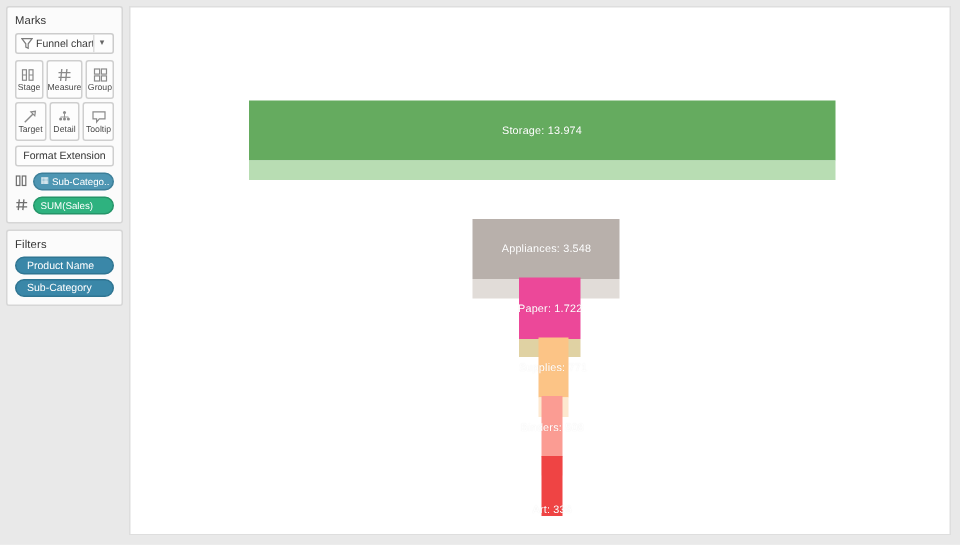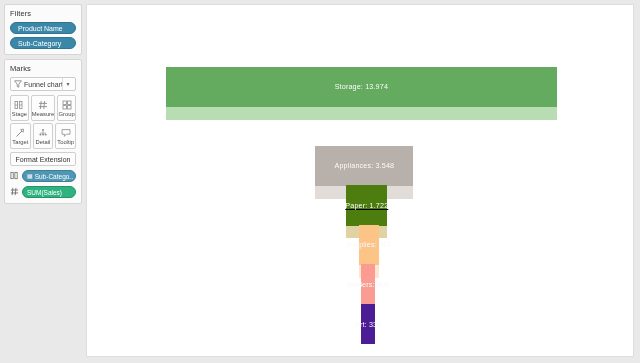--- a/index.html
+++ b/index.html
@@ -209,28 +209,20 @@
     left: 0; right: 0;
   }
 </style>
 </head>
 <body>
 
 <div id="app">
 
   <div class="sidebar">
 
-    <div class="card filters-card">
-      <div class="card-title">Filters</div>
-      <div>
-        <div class="filter-pill">Product Name</div>
-        <div class="filter-pill">Sub-Category</div>
-      </div>
-    </div>
-
     <div class="card marks-card">
       <div class="card-title">Marks</div>
 
       <div class="mark-type">
         <span class="mt-icon">
           <svg width="8" height="8" viewBox="0 0 8 8" aria-hidden="true">
             <path d="M0.6 0.8 H7.4 L4.8 4.2 V7.2 L3.2 6.4 V4.2 Z" fill="none" stroke="#7d7d7d" stroke-width="0.8"></path>
           </svg>
         </span>
         <span class="mt-label">Funnel chart</span>
@@ -328,56 +320,64 @@
             <line x1="6.6" y1="1" x2="5.8" y2="9" stroke="#6f6f6f" stroke-width="1"></line>
             <line x1="1" y1="3.4" x2="9" y2="3.4" stroke="#6f6f6f" stroke-width="1"></line>
             <line x1="1" y1="6.6" x2="9" y2="6.6" stroke="#6f6f6f" stroke-width="1"></line>
           </svg>
         </span>
         <span class="enc-pill green">
           <span>SUM(Sales)</span>
         </span>
       </div>
     </div>
+
+    <div class="card filters-card">
+      <div class="card-title">Filters</div>
+      <div>
+        <div class="filter-pill">Product Name</div>
+        <div class="filter-pill">Sub-Category</div>
+      </div>
+    </div>
   </div>
 
   <div class="canvas-wrap">
     <div class="canvas">
       <div class="funnel" id="funnel">
           <div class="seg" style="left: 14.5%; width: 71.5%; top: 17.6%; height: 15.1%;">
             <div class="body" style="height: 76.1589%; background: rgb(101, 171, 95); text-align: right;">
               <span>Storage: 13.974</span>
             </div>
             <div class="shoulder" style="top: 76.1589%; height: 23.8411%; background: rgb(184, 221, 179);"></div>
           </div>
           <div class="seg" style="left: 41.8%; width: 18%; top: 40.1%; height: 15.1%; text-align: center;">
             <div class="body" style="height: 76.1589%; background: rgb(184, 176, 171);">
               <span>Appliances: 3.548</span>
             </div>
             <div class="shoulder" style="top: 76.1589%; height: 23.8411%; background: rgb(225, 220, 216);"></div>
           </div>
           <div class="seg" style="left: 47.5%; width: 7.5%; top: 51.4%; height: 15.1%;">
-            <div class="body" style="height: 76.1589%; background: #4d7c0f; text-decoration: underline;">
+            <div class="body" style="height: 76.1589%; background: #ec4899;">
               <span>Paper: 1.722</span>
             </div>
             <div class="shoulder" style="top: 76.1589%; height: 23.8411%; background: rgb(224, 210, 163);"></div>
           </div>
           <div class="seg" style="left: 49.8%; width: 3.6%; top: 62.6%; height: 15.1%;">
             <div class="body" style="height: 76.1589%; background: rgb(252, 196, 134);">
               <span>Supplies: 771</span>
             </div>
             <div class="shoulder" style="top: 76.1589%; height: 23.8411%; background: rgb(253, 232, 207);"></div>
           </div>
           <div class="seg" style="left: 50.2%; width: 2.6%; top: 73.9%; height: 15.1%;">
             <div class="body" style="height: 76.1589%; background: rgb(251, 156, 147);">
               <span>Binders: 508</span>
             </div>
             <div class="shoulder" style="top: 76.1589%; height: 23.8411%; background: rgb(253, 212, 207);"></div>
           </div>
           <div class="seg" style="left: 50.2%; width: 2.6%; top: 85.2%; height: 11.5%;">
-            <div class="body" style="height: 100%; background: #4c1d95;">
+            <div class="body" style="height: 100%; background: #ef4444; align-items: flex-end;">
               <span>Art: 336</span>
             </div>
           </div>
         </div>
     </div>
   </div>
 </div>
 
 </body></html>

